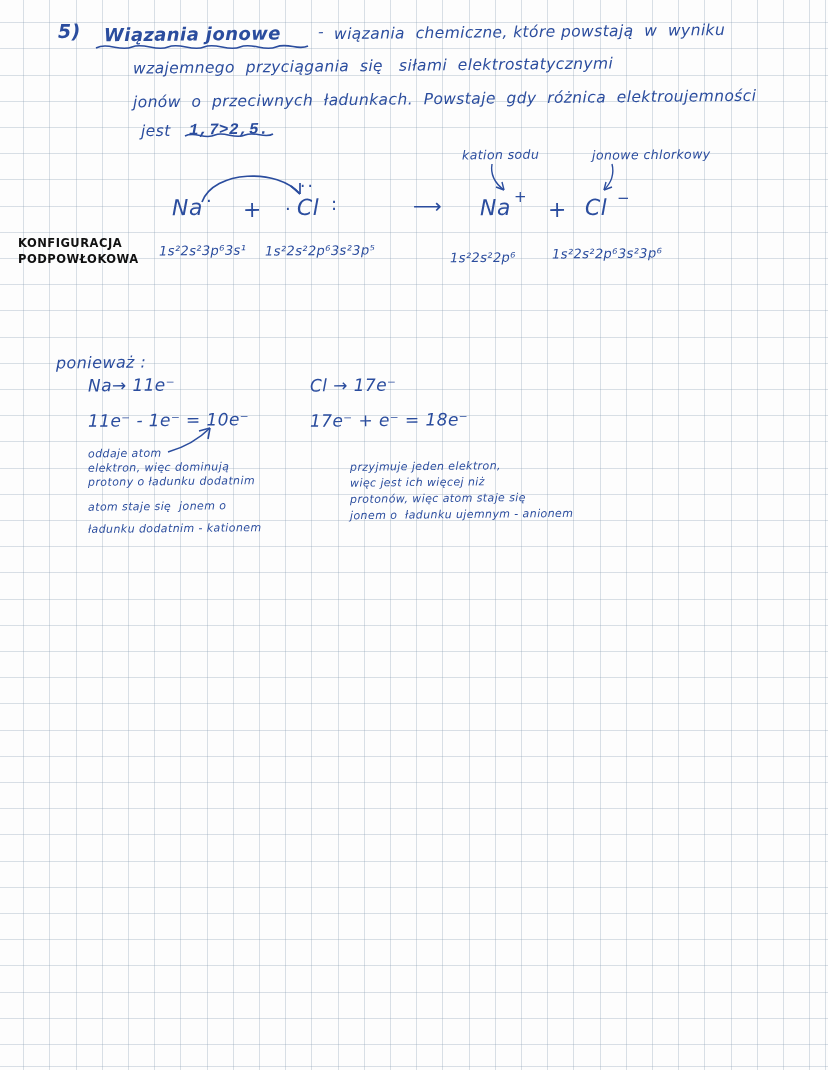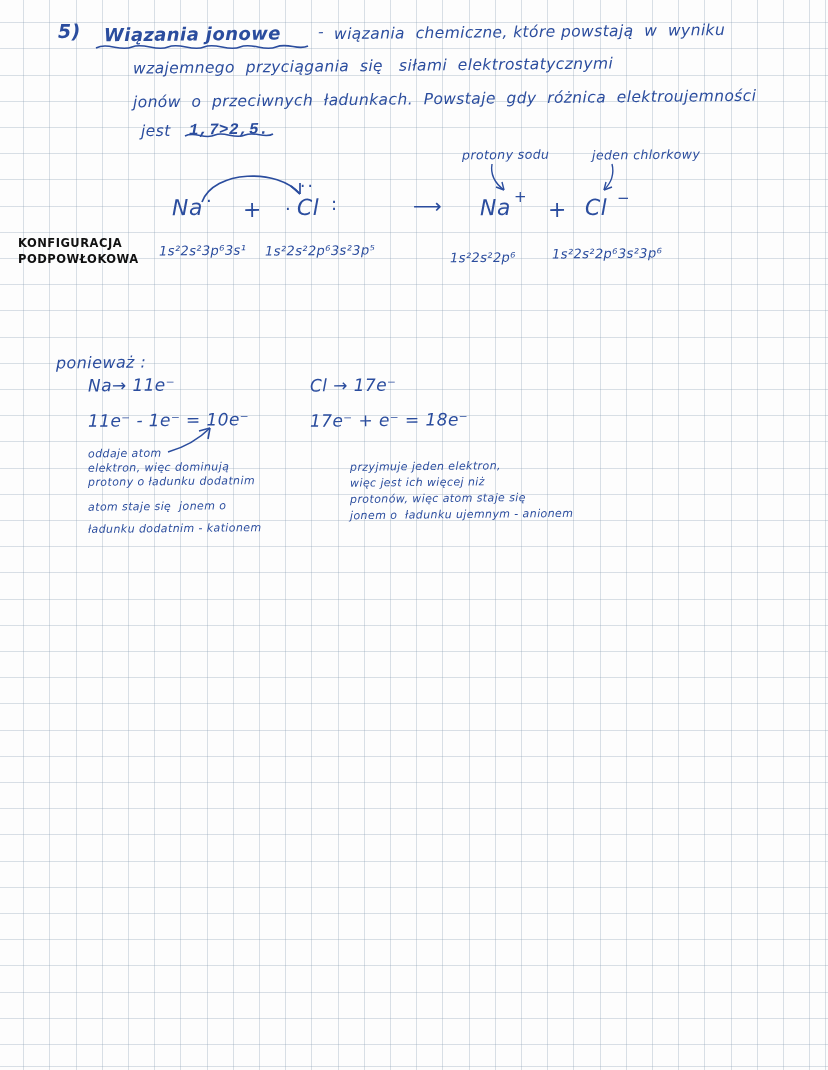--- a/index.html
+++ b/index.html
@@ -129,27 +129,27 @@
   <div class="ink" style="left:331px; top:193px; font-size:18px;">:</div>
 
   <div class="ink arrow-long" style="left:413px; top:194px;">⟶</div>
 
   <div class="ink hand eq" style="left:480px; top:194px;">Na</div>
   <div class="ink" style="left:514px; top:188px; font-size:15px;">+</div>
   <div class="ink hand eq" style="left:548px; top:196px;">+</div>
   <div class="ink hand eq" style="left:585px; top:194px;">Cl</div>
   <div class="ink" style="left:617px; top:189px; font-size:15px;">−</div>
 
-  <div class="ink hand small" style="left:462px; top:147px;">protony sodu</div>
+  <div class="ink hand small" style="left:462px; top:147px;">kation sodu</div>
   <svg style="position:absolute; left:488px; top:164px; width:30px; height:28px;" viewBox="0 0 30 28">
     <path d="M4,0 C2,12 8,20 16,26" fill="none" stroke="#2b4d9e" stroke-width="1.4"></path>
     <path d="M16,26 L8,23 M16,26 L14,18" fill="none" stroke="#2b4d9e" stroke-width="1.4"></path>
   </svg>
 
-  <div class="ink hand small" style="left:592px; top:147px;">jeden chlorkowy</div>
+  <div class="ink hand small" style="left:592px; top:147px;">jonowe chlorkowy</div>
   <svg style="position:absolute; left:598px; top:164px; width:30px; height:28px;" viewBox="0 0 30 28">
     <path d="M14,0 C17,12 12,20 6,26" fill="none" stroke="#2b4d9e" stroke-width="1.4"></path>
     <path d="M6,26 L14,23 M6,26 L8,18" fill="none" stroke="#2b4d9e" stroke-width="1.4"></path>
   </svg>
 
   <div class="config-label" style="position:absolute; left:18px; top:236px;">KONFIGURACJA</div>
   <div class="config-label" style="position:absolute; left:18px; top:252px;">PODPOWŁOKOWA</div>
 
   <div class="ink hand small" style="left:159px; top:243px; font-size:13px;">1s²2s²3p⁶3s¹</div>
   <div class="ink hand small" style="left:265px; top:243px; font-size:13px;">1s²2s²2p⁶3s²3p⁵</div>

